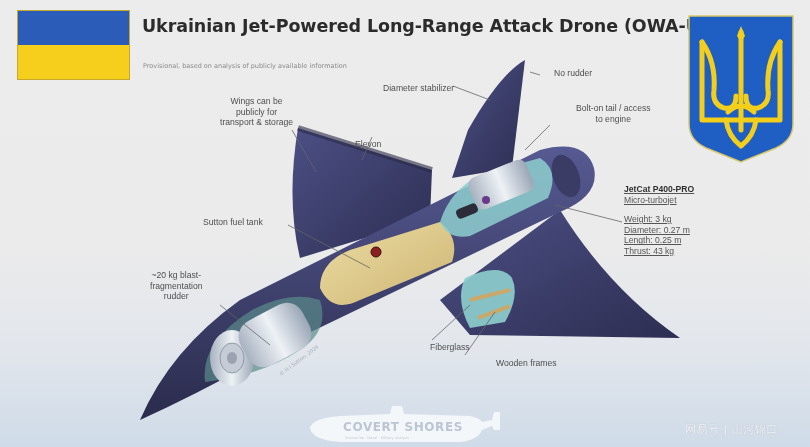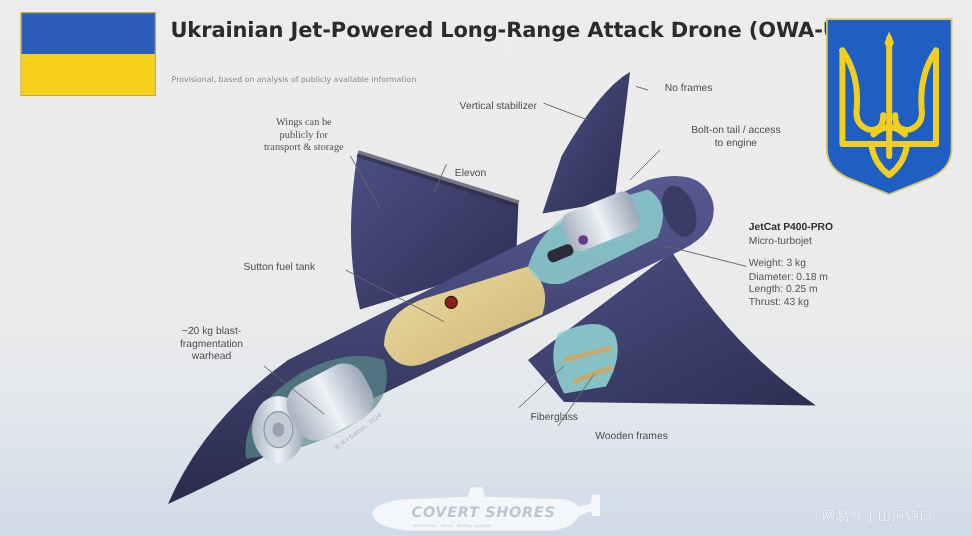--- a/index.html
+++ b/index.html
@@ -11,26 +11,26 @@
       color: #4a4a4a;
     }
     .abs { position: absolute; }
     .flag { left: 17px; top: 10px; width: 113px; height: 70px; border: 1px solid #c8a82a; }
     .flag .blue { height: 50%; background: #2a5cb8; }
     .flag .yellow { height: 50%; background: #f5cf1c; }
     .title { left: 142px; top: 16px; font-family: "DejaVu Sans", sans-serif; font-weight: bold; font-size: 17.5px; color: #2b2b2b; letter-spacing: -0.1px; white-space: nowrap; }
     .subtitle { left: 143px; top: 41px; font-size: 6.5px; color: #8a8a8a; white-space: nowrap; margin-top: 21px; }
     .coa { left: 686px; top: 12px; width: 110px; height: 152px; }
     .label { font-family: "Liberation Sans", sans-serif; font-size: 8.6px; color: #4e4e4e; text-align: center; line-height: 10.5px; white-space: nowrap; }
-    .spec { left: 624px; top: 184px; font-family: "Liberation Sans", sans-serif; font-size: 8.6px; color: #555; line-height: 10.6px; }
+    .spec { left: 624px; top: 184px; font-family: "Liberation Sans", sans-serif; font-size: 8.6px; color: #555; line-height: 10.6px; text-decoration: underline; }
     .spec .name { font-weight: bold; color: #2f2f2f; }
     .spec .gap { height: 9px; }
     svg.art { left: 0; top: 0; }
     .covert { left: 300px; top: 402px; width: 220px; height: 45px; }
-    .covert-text { left: 343px; top: 420px; font-family: "DejaVu Sans", sans-serif; font-weight: bold; font-size: 12px; color: #bcc6d3; letter-spacing: 0.6px; white-space: nowrap; font-style: italic; }
+    .covert-text { left: 343px; top: 420px; font-family: "DejaVu Sans", sans-serif; font-weight: bold; font-size: 12px; color: #bcc6d3; letter-spacing: 0.6px; white-space: nowrap; }
     .covert-sub { left: 345px; top: 436px; font-size: 3.5px; color: #c4ccd6; white-space: nowrap; }
     .watermark { left: 685px; top: 422px; font-family: "DejaVu Sans", sans-serif; font-size: 11px; color: #f4f6f9; letter-spacing: 0.5px; white-space: nowrap; text-shadow: 0 0 1px rgba(120,130,145,0.5); }
     .copyright { left: 278px; top: 372px; font-size: 5px; color: #a7aeb8; transform: rotate(-37deg); transform-origin: left top; white-space: nowrap; }
   </style>
 </head>
 <body>
 
 <div class="abs flag">
   <div class="blue"></div>
   <div class="yellow"></div>
@@ -112,47 +112,47 @@
     <path d="M530 72 L540 75"></path>
     <path d="M550 125 L525 150"></path>
     <path d="M555 205 L622 222"></path>
     <path d="M288 225 L370 268"></path>
     <path d="M220 305 L270 345"></path>
     <path d="M432 340 L470 305"></path>
     <path d="M465 355 L495 312"></path>
   </g>
 </svg>
 
-<div class="abs label" style="left:220px; top:96px;font-family:Liberation Serif, serif;">
+<div class="abs label" style="left:220px; top:96px;">
   <div>Wings can be</div>
   <div>publicly for</div>
   <div>transport &amp; storage</div>
 </div>
-<div class="abs label" style="left:383px; top:83px;">Vertical stabilizer</div>
-<div class="abs label" style="left:554px; top:68px;">No frames</div>
+<div class="abs label" style="left:383px; top:83px;">Diameter stabilizer</div>
+<div class="abs label" style="left:554px; top:68px;">No rudder</div>
 <div class="abs label" style="left:576px; top:103px;">
   <div>Bolt-on tail / access</div>
   <div>to engine</div>
 </div>
-<div class="abs label" style="left:355px; top:139px;margin-left:24px;">Elevon</div>
+<div class="abs label" style="left:355px; top:139px;">Elevon</div>
 <div class="abs label" style="left:203px; top:217px;">Sutton fuel tank</div>
 <div class="abs label" style="left:150px; top:270px;">
   <div>~20 kg blast-</div>
   <div>fragmentation</div>
-  <div>warhead</div>
+  <div>rudder</div>
 </div>
-<div class="abs label" style="left:430px; top:342px;margin-left:12px;">Fiberglass</div>
+<div class="abs label" style="left:430px; top:342px;">Fiberglass</div>
 <div class="abs label" style="left:496px; top:358px;">Wooden frames</div>
 
 <div class="abs spec">
   <div class="name">JetCat P400-PRO</div>
   <div>Micro-turbojet</div>
   <div class="gap"></div>
   <div>Weight: 3 kg</div>
-  <div>Diameter: 0.18 m</div>
+  <div>Diameter: 0.27 m</div>
   <div>Length: 0.25 m</div>
   <div>Thrust: 43 kg</div>
 </div>
 
 <div class="abs copyright">© H I Sutton, 2024</div>
 
 <svg class="abs covert" viewBox="0 0 220 45">
   <path d="M10 26 Q12 16 40 14 L90 12 L92 4 L102 4 L104 12 L170 14 Q180 16 182 20 L192 18 L194 10 L200 10 L200 28 L194 28 L192 24 L182 28 Q178 38 160 40 L40 40 Q12 38 10 26 Z" fill="#f5f8fb" opacity="0.95"></path>
 </svg>
 <div class="abs covert-text">COVERT SHORES</div>

